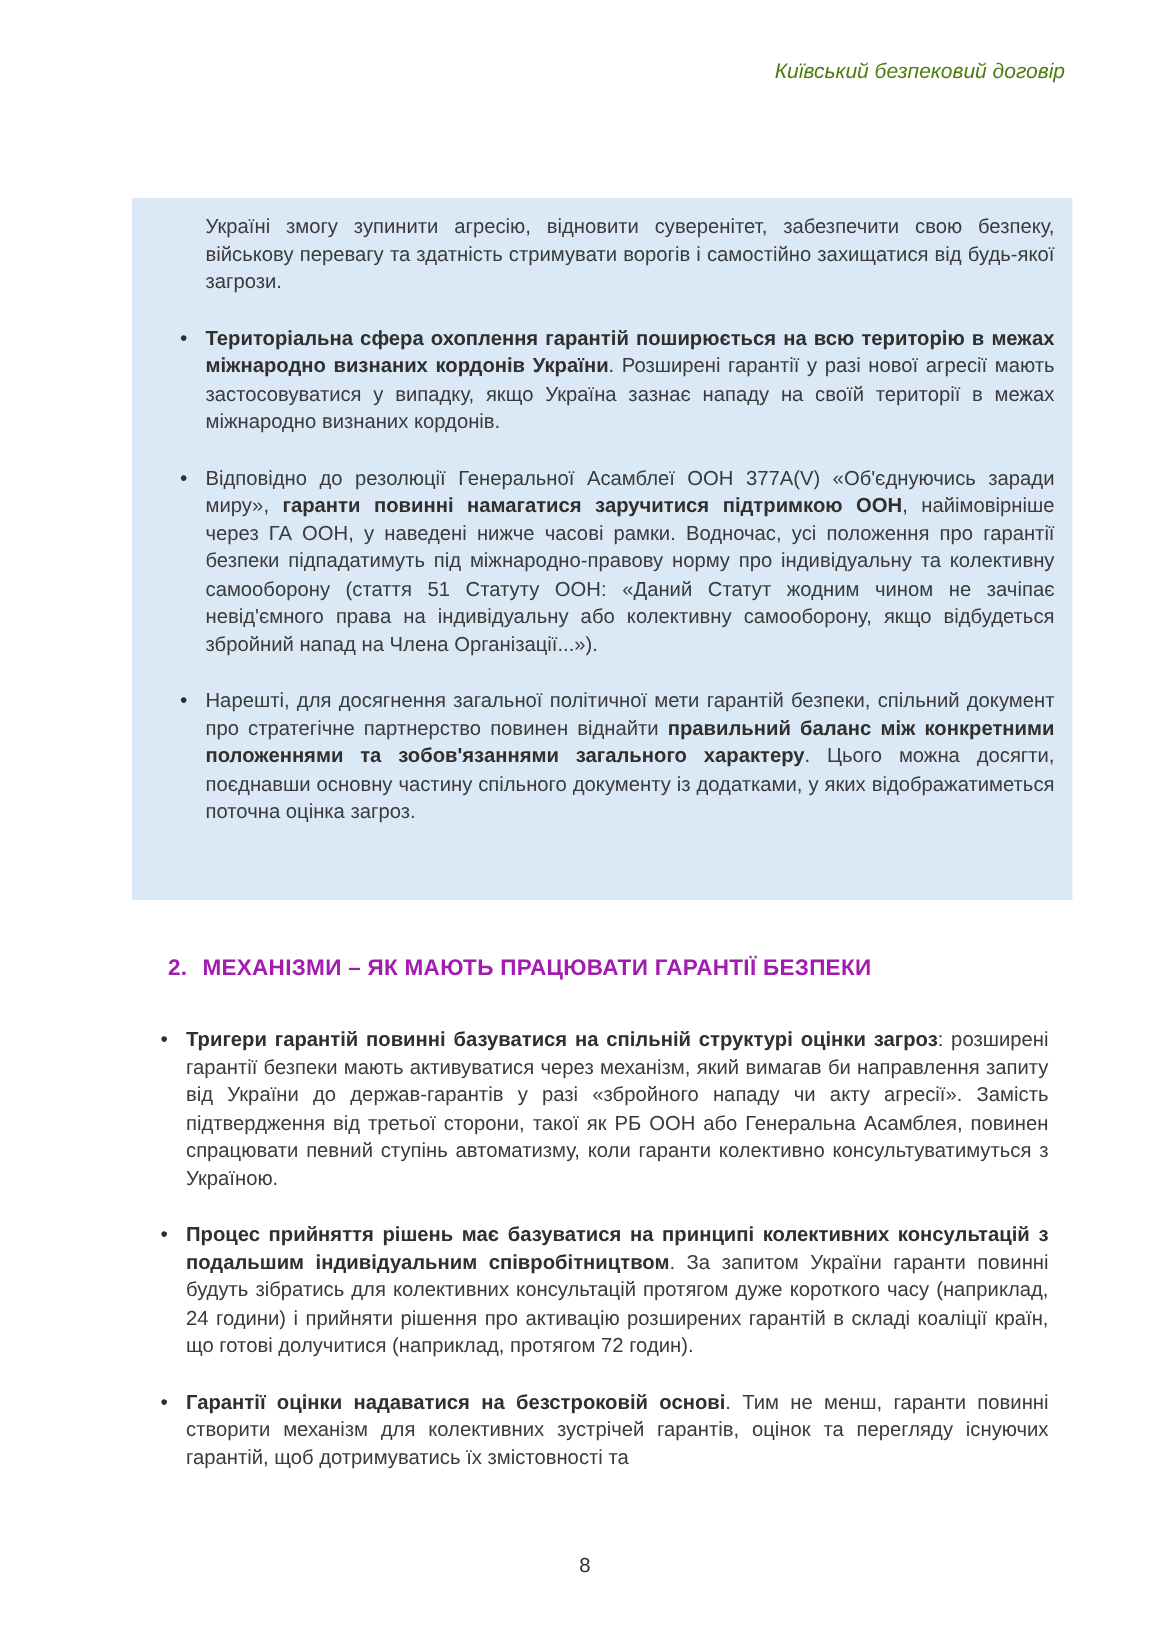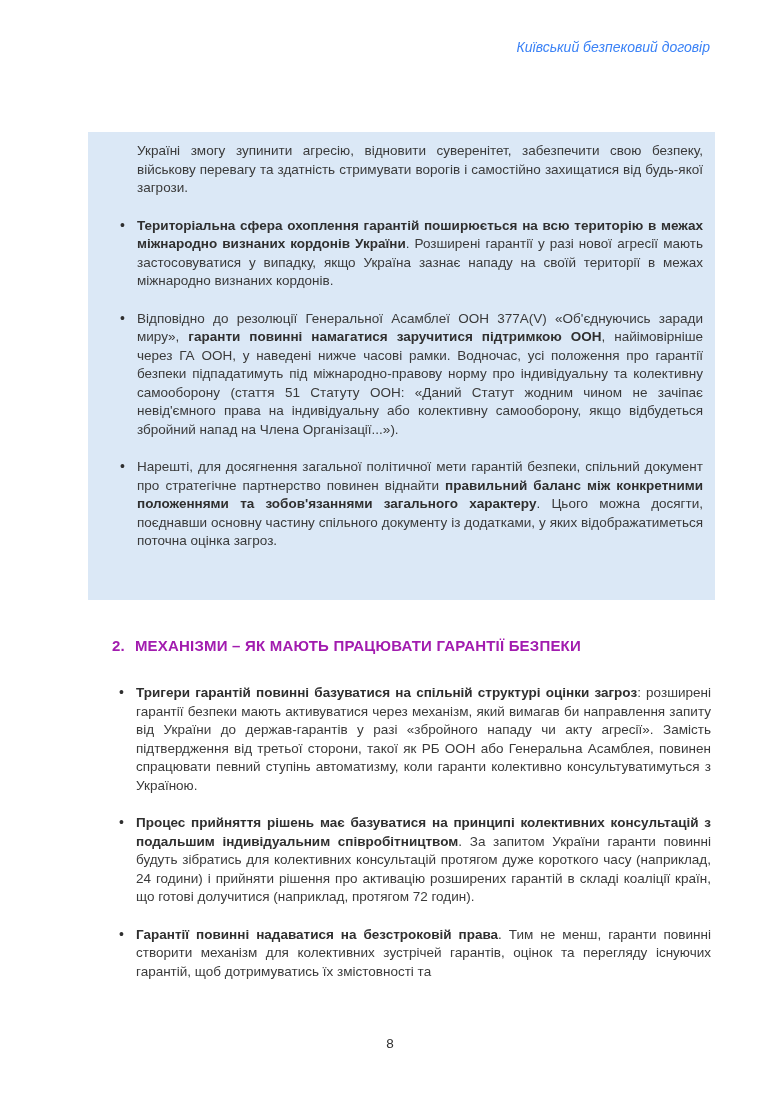--- a/index.html
+++ b/index.html
@@ -17,21 +17,21 @@
     overflow: hidden;
   }
   .doc-header {
     position: absolute;
     top: 38px;
     right: 70px;
     text-align: right;
     font-style: italic;
     font-size: 14px;
     line-height: 19px;
-    color: #3b82f6;
+    color: #4d7c0f;
   }
   .highlight-block {
     position: absolute;
     left: 88px;
     top: 132px;
     width: 627px;
     height: 468px;
     background: #dbe8f6;
     box-sizing: border-box;
     padding: 10px 12px 0 27px;
@@ -70,21 +70,21 @@
     font-size: 15px;
     font-weight: bold;
     letter-spacing: 0.2px;
   }
   .section-heading .num {
     display: inline-block;
     margin-right: 10px;
   }
   .section-bullets {
     position: absolute;
-    left: 114px;
+    left: 102px;
     top: 665px;
     width: 597px;
   }
   .page-number {
     position: absolute;
     top: 1036px;
     left: 0;
     width: 780px;
     text-align: center;
     font-size: 13.5px;
@@ -107,18 +107,18 @@
     <div class="body-text bullet-item"><span>Нарешті, для досягнення загальної політичної мети гарантій безпеки, спільний документ про стратегічне партнерство повинен віднайти </span><b>правильний баланс між конкретними положеннями та зобов'язаннями загального характеру</b><span>. Цього можна досягти, поєднавши основну частину спільного документу із додатками, у яких відображатиметься поточна оцінка загроз.</span></div>
   </div>
 
   <div class="section-heading" style="color: #a21caf;">
     <span class="num">2.</span><span>МЕХАНІЗМИ – ЯК МАЮТЬ ПРАЦЮВАТИ ГАРАНТІЇ БЕЗПЕКИ</span>
   </div>
 
   <div class="section-bullets">
     <div class="body-text bullet-item"><b>Тригери гарантій повинні базуватися на спільній структурі оцінки загроз</b><span>: розширені гарантії безпеки мають активуватися через механізм, який вимагав би направлення запиту від України до держав-гарантів у разі «збройного нападу чи акту агресії». Замість підтвердження від третьої сторони, такої як РБ ООН або Генеральна Асамблея, повинен спрацювати певний ступінь автоматизму, коли гаранти колективно консультуватимуться з Україною.</span></div>
     <div class="body-text bullet-item"><b>Процес прийняття рішень має базуватися на принципі колективних консультацій з подальшим індивідуальним співробітництвом</b><span>. За запитом України гаранти повинні будуть зібратись для колективних консультацій протягом дуже короткого часу (наприклад, 24 години) і прийняти рішення про активацію розширених гарантій в складі коаліції країн, що готові долучитися (наприклад, протягом 72 годин).</span></div>
-    <div class="body-text bullet-item"><b>Гарантії повинні надаватися на безстроковій права</b><span>. Тим не менш, гаранти повинні створити механізм для колективних зустрічей гарантів, оцінок та перегляду існуючих гарантій, щоб дотримуватись їх змістовності та</span></div>
+    <div class="body-text bullet-item"><b>Гарантії оцінки надаватися на безстроковій основі</b><span>. Тим не менш, гаранти повинні створити механізм для колективних зустрічей гарантів, оцінок та перегляду існуючих гарантій, щоб дотримуватись їх змістовності та</span></div>
   </div>
 
   <div class="page-number">8</div>
 
 </div>
 
 </body></html>

